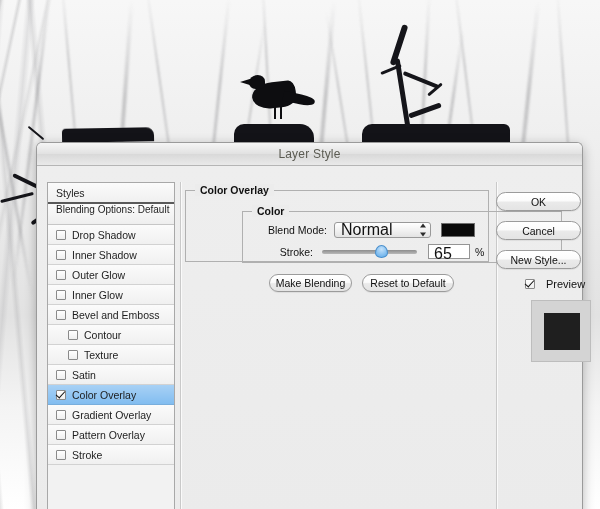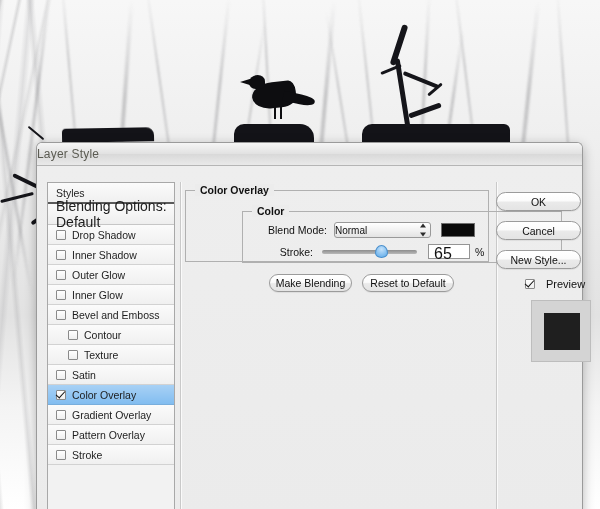--- a/index.html
+++ b/index.html
@@ -100,21 +100,21 @@
     box-shadow: 0 3px 12px rgba(0,0,0,0.28), 0 0 0 1px rgba(255,255,255,0.5) inset;
     box-sizing: border-box;
   }
   .titlebar {
     height: 22px;
     background: linear-gradient(to bottom, #f5f5f5 0%, #e2e2e2 48%, #d9d9d9 52%, #e9e9e9 100%);
     border-bottom: 1px solid #b5b5b5;
     border-radius: 5px 5px 0 0;
     display: flex;
     align-items: center;
-    justify-content: flex-start;
+    justify-content: center;
     font-size: 12px;
     color: #5b5b52;
     letter-spacing: 0.2px;
   }
   .dlg-body {
     position: relative;
     height: 352px;
     background: linear-gradient(to bottom, #eeeeee 0%, #ebebeb 100%);
     border-radius: 0 0 0 0;
   }
@@ -137,23 +137,22 @@
     padding-left: 8px;
     font-size: 10.5px;
     color: #1d1d1d;
     background: linear-gradient(to bottom, #fbfbfb, #f0f0f0);
     border-bottom: 2px solid #5a5a5a;
     box-sizing: border-box;
   }
   .blending-row {
     height: 21px;
     display: flex;
-    align-items: center;
     padding-left: 8px;
-    font-size: 14px;
+    font-size: 10px;
     color: #1d1d1d;
     background: linear-gradient(to bottom, #fbfbfb, #eeeeee);
     border-bottom: 1px solid #c6c6c6;
     box-sizing: border-box;
   }
   .fx-row {
     height: 20px;
     display: flex;
     align-items: center;
     padding-left: 8px;
@@ -225,24 +224,25 @@
     color: #111;
     text-align: right;
   }
   .select {
     position: relative;
     width: 97px;
     height: 16px;
     border: 1px solid #999;
     border-radius: 3px;
     background: linear-gradient(to bottom, #ffffff 0%, #f2f2f2 50%, #e3e3e3 100%);
-    font-size: 10px;
+    font-size: 16px;
     color: #111;
     display: flex;
     align-items: center;
+    padding-left: 6px;
     box-sizing: border-box;
   }
   .select .arrows {
     position: absolute;
     right: 4px; top: 50%;
     transform: translateY(-50%);
     width: 7px; height: 13px;
     display: flex;
     flex-direction: column;
     justify-content: space-between;

